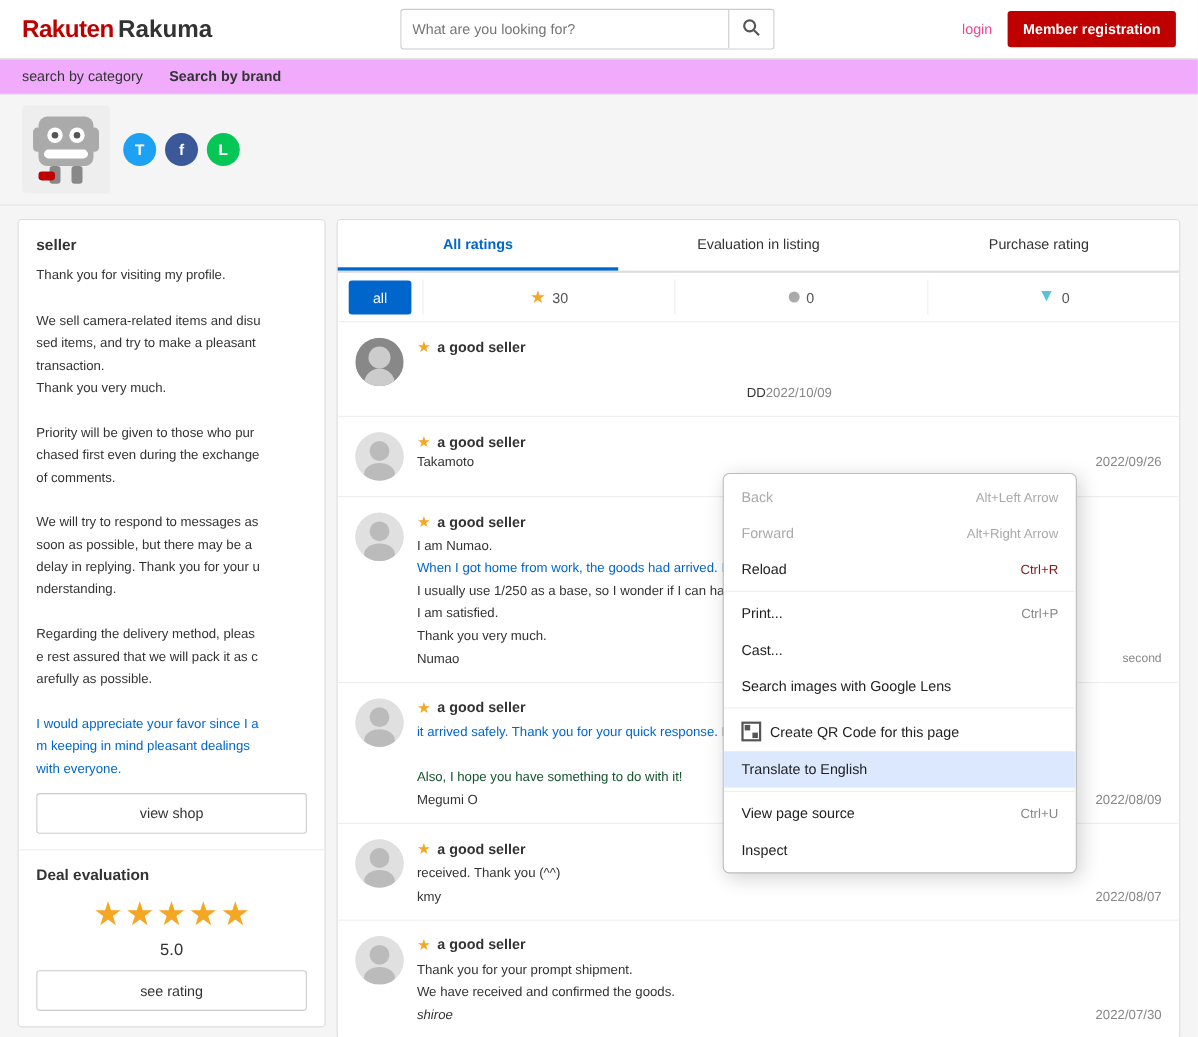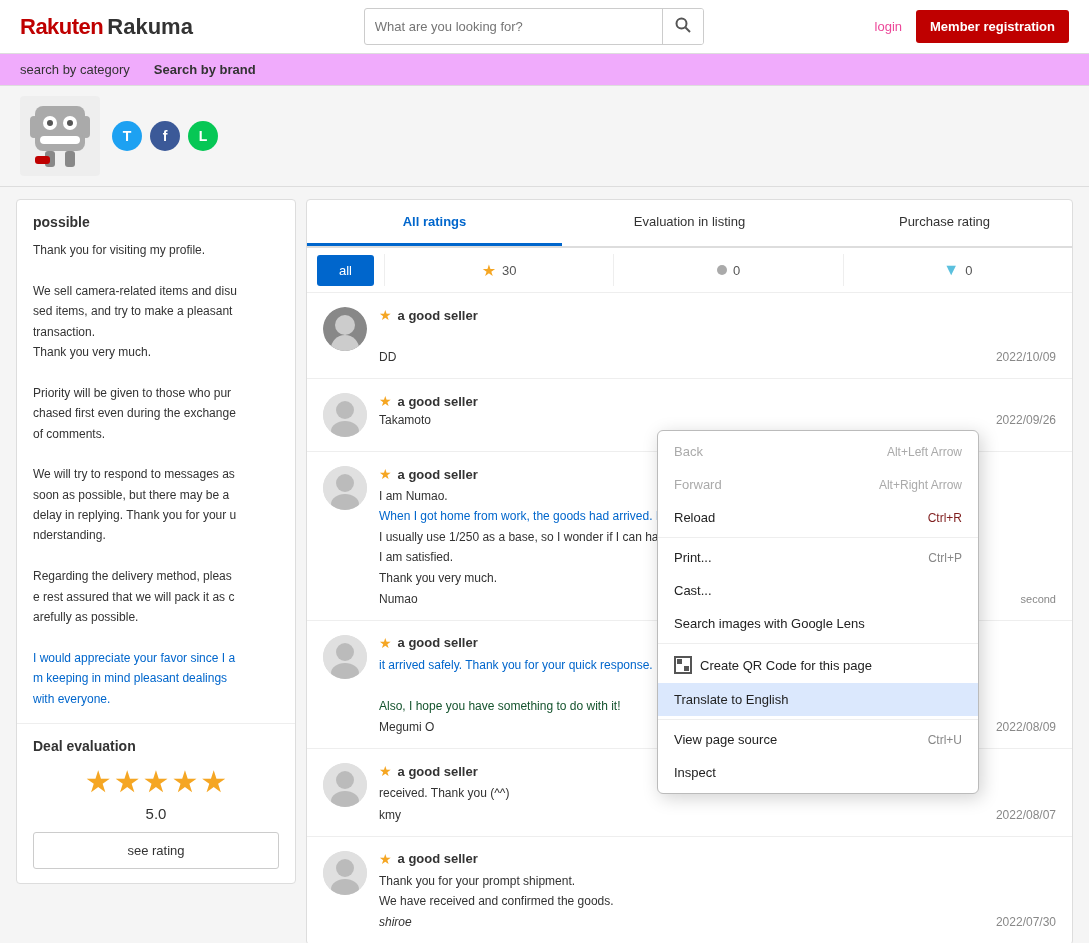--- a/index.html
+++ b/index.html
@@ -54,34 +54,35 @@
     <div style="width:30px; height:30px; border-radius:50%; background:#1da1f2; display:flex; align-items:center; justify-content:center; color:#fff; font-size:14px; font-weight:bold; cursor:pointer;">T</div>
     <div style="width:30px; height:30px; border-radius:50%; background:#3b5998; display:flex; align-items:center; justify-content:center; color:#fff; font-size:14px; font-weight:bold; cursor:pointer;">f</div>
     <div style="width:30px; height:30px; border-radius:50%; background:#06c755; display:flex; align-items:center; justify-content:center; color:#fff; font-size:14px; font-weight:bold; cursor:pointer;">L</div>
   </div>
 </div>
 
 <div style="display:flex; padding:12px 16px; gap:10px; background:#f5f5f5; min-height:700px;">
 
   <div style="width:280px; min-width:280px; background:#fff; border:1px solid #ddd; border-radius:4px; align-self:flex-start;">
     <div style="padding:14px 16px; border-bottom:1px solid #eee;">
-      <div style="font-weight:bold; font-size:14px; margin-bottom:10px;">possible</div>
+      <div style="font-weight:bold; font-size:14px; margin-bottom:10px;">seller</div>
       <div style="font-size:12px; color:#333; line-height:1.7;">
         <p>Thank you for visiting my profile.</p>
         <br>
         <p>We sell camera-related items and disu<br>sed items, and try to make a pleasant<br>transaction.<br>Thank you very much.</p>
         <br>
         <p>Priority will be given to those who pur<br>chased first even during the exchange<br>of comments.</p>
         <br>
         <p>We will try to respond to messages as<br>soon as possible, but there may be a<br>delay in replying. Thank you for your u<br>nderstanding.</p>
         <br>
         <p>Regarding the delivery method, pleas<br>e rest assured that we will pack it as c<br>arefully as possible.</p>
         <br>
         <p><span style="color:#0066cc;">I would appreciate your favor since I a<br>m keeping in mind pleasant dealings<br>with everyone.</span></p>
       </div>
+      <button style="display:block; width:100%; padding:10px; text-align:center; border:1px solid #ccc; background:#fff; border-radius:3px; cursor:pointer; font-size:13px; color:#333; margin-top:12px;">view shop</button>
     </div>
     <div style="padding:14px 16px;">
       <div style="font-weight:bold; font-size:14px; margin-bottom:10px;">Deal evaluation</div>
       <div style="display:flex; justify-content:center; gap:2px; margin-bottom:6px;">
         <span style="color:#f5a623; font-size:30px;">★</span>
         <span style="color:#f5a623; font-size:30px;">★</span>
         <span style="color:#f5a623; font-size:30px;">★</span>
         <span style="color:#f5a623; font-size:30px;">★</span>
         <span style="color:#f5a623; font-size:30px;">★</span>
       </div>
@@ -123,21 +124,21 @@
           <circle cx="22" cy="22" r="22" fill="#888"></circle>
           <circle cx="22" cy="18" r="10" fill="#ccc"></circle>
           <circle cx="22" cy="42" r="14" fill="#ccc"></circle>
         </svg>
       </div>
       <div style="flex:1;">
         <div style="display:flex; align-items:center; gap:6px; margin-bottom:4px;">
           <span style="color:#f5a623; font-size:14px;">★</span>
           <span style="font-size:13px; font-weight:bold; color:#333;">a good seller</span>
         </div>
-        <div style="display:flex; justify-content:space-between;margin-top:27px;">
+        <div style="display:flex; justify-content:center;margin-top:27px;">
           <span style="font-size:12px; color:#333;">DD</span>
           <span style="font-size:12px; color:#888;">2022/10/09</span>
         </div>
       </div>
     </div>
 
     <div style="display:flex; padding:14px 16px; border-bottom:1px solid #eee; gap:12px; align-items:flex-start;">
       <div style="width:44px; height:44px; border-radius:50%; overflow:hidden; flex-shrink:0; background:#ddd; display:flex; align-items:center; justify-content:center;">
         <svg width="44" height="44" viewBox="0 0 44 44">
           <circle cx="22" cy="22" r="22" fill="#e0e0e0"></circle>

